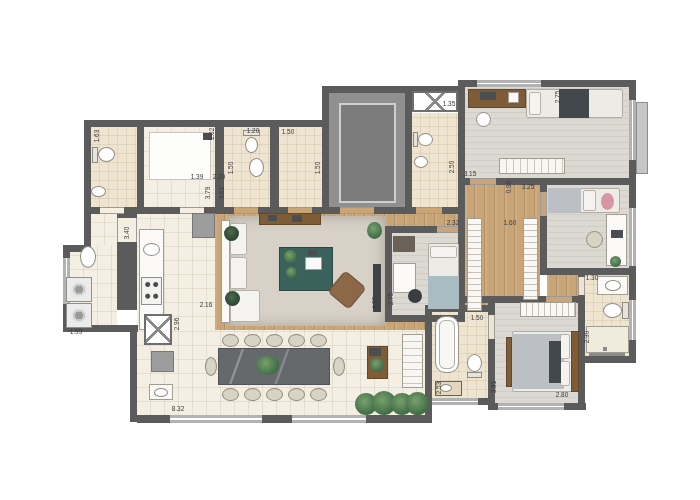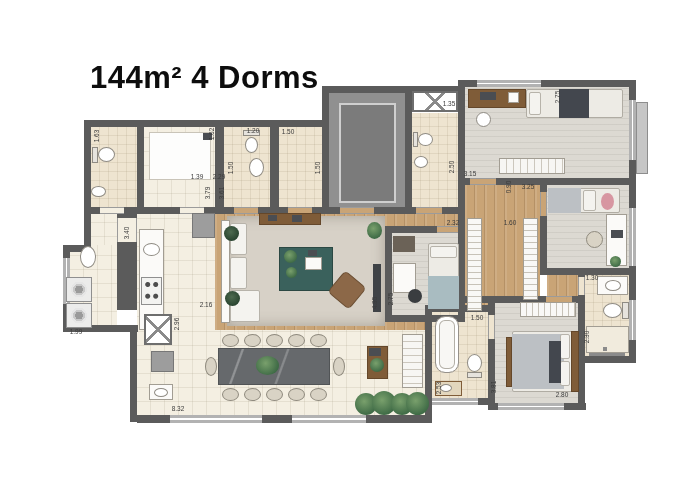--- a/index.html
+++ b/index.html
@@ -50,21 +50,20 @@
   .ledge{background:#c6c6c6;border:1px solid #8d8d8d}
   .doorh{box-shadow:inset 0 1px 0 #9b9b9b,inset 0 -1px 0 #9b9b9b}
   .doorv{box-shadow:inset 1px 0 0 #9b9b9b,inset -1px 0 0 #9b9b9b}
   .dimlab{position:absolute;font-size:6.5px;color:#3b3b3b;white-space:nowrap;transform:translate(-50%,-50%);z-index:60}
   .dimlab.v{transform:translate(-50%,-50%) rotate(-90deg)}
 </style>
 </head>
 <body>
 
 <div id="plan">
-  <div class="title">144m² 4 Dorms</div>
 <div class="it f-bath" style="left: 91px; top: 127px; width: 46px; height: 80px;"></div>
     <div class="it f-tile" style="left: 144px; top: 127px; width: 71px; height: 80px;"></div>
     <div class="it f-white" style="left: 149px; top: 132px; width: 62px; height: 48px;"></div>
     <div class="it f-bath" style="left: 224px; top: 127px; width: 46px; height: 80px;"></div>
     <div class="it f-bath" style="left: 279px; top: 127px; width: 43px; height: 80px;"></div>
     <div class="it f-elev" style="left: 329px; top: 93px; width: 76px; height: 121px;"></div>
     <div class="it f-bath" style="left: 412px; top: 113px; width: 46px; height: 94px;"></div>
     <div class="it f-carp" style="left: 465px; top: 87px; width: 164px; height: 91px;"></div>
     <div class="it f-wood" style="left: 465px; top: 185px; width: 75px; height: 145px;"></div>
     <div class="it f-wood" style="left: 547px; top: 275px; width: 31px; height: 21px;"></div>

